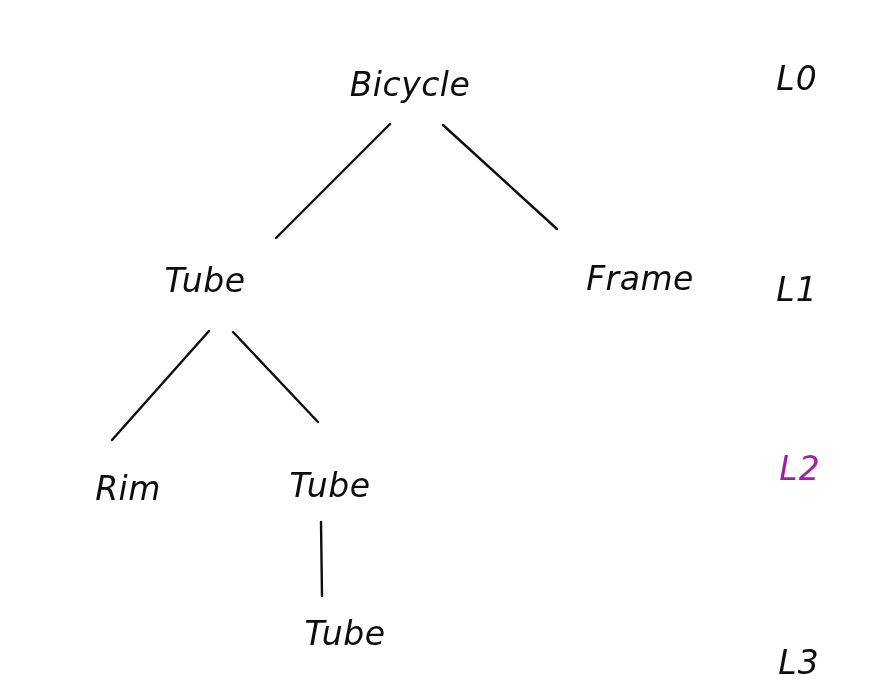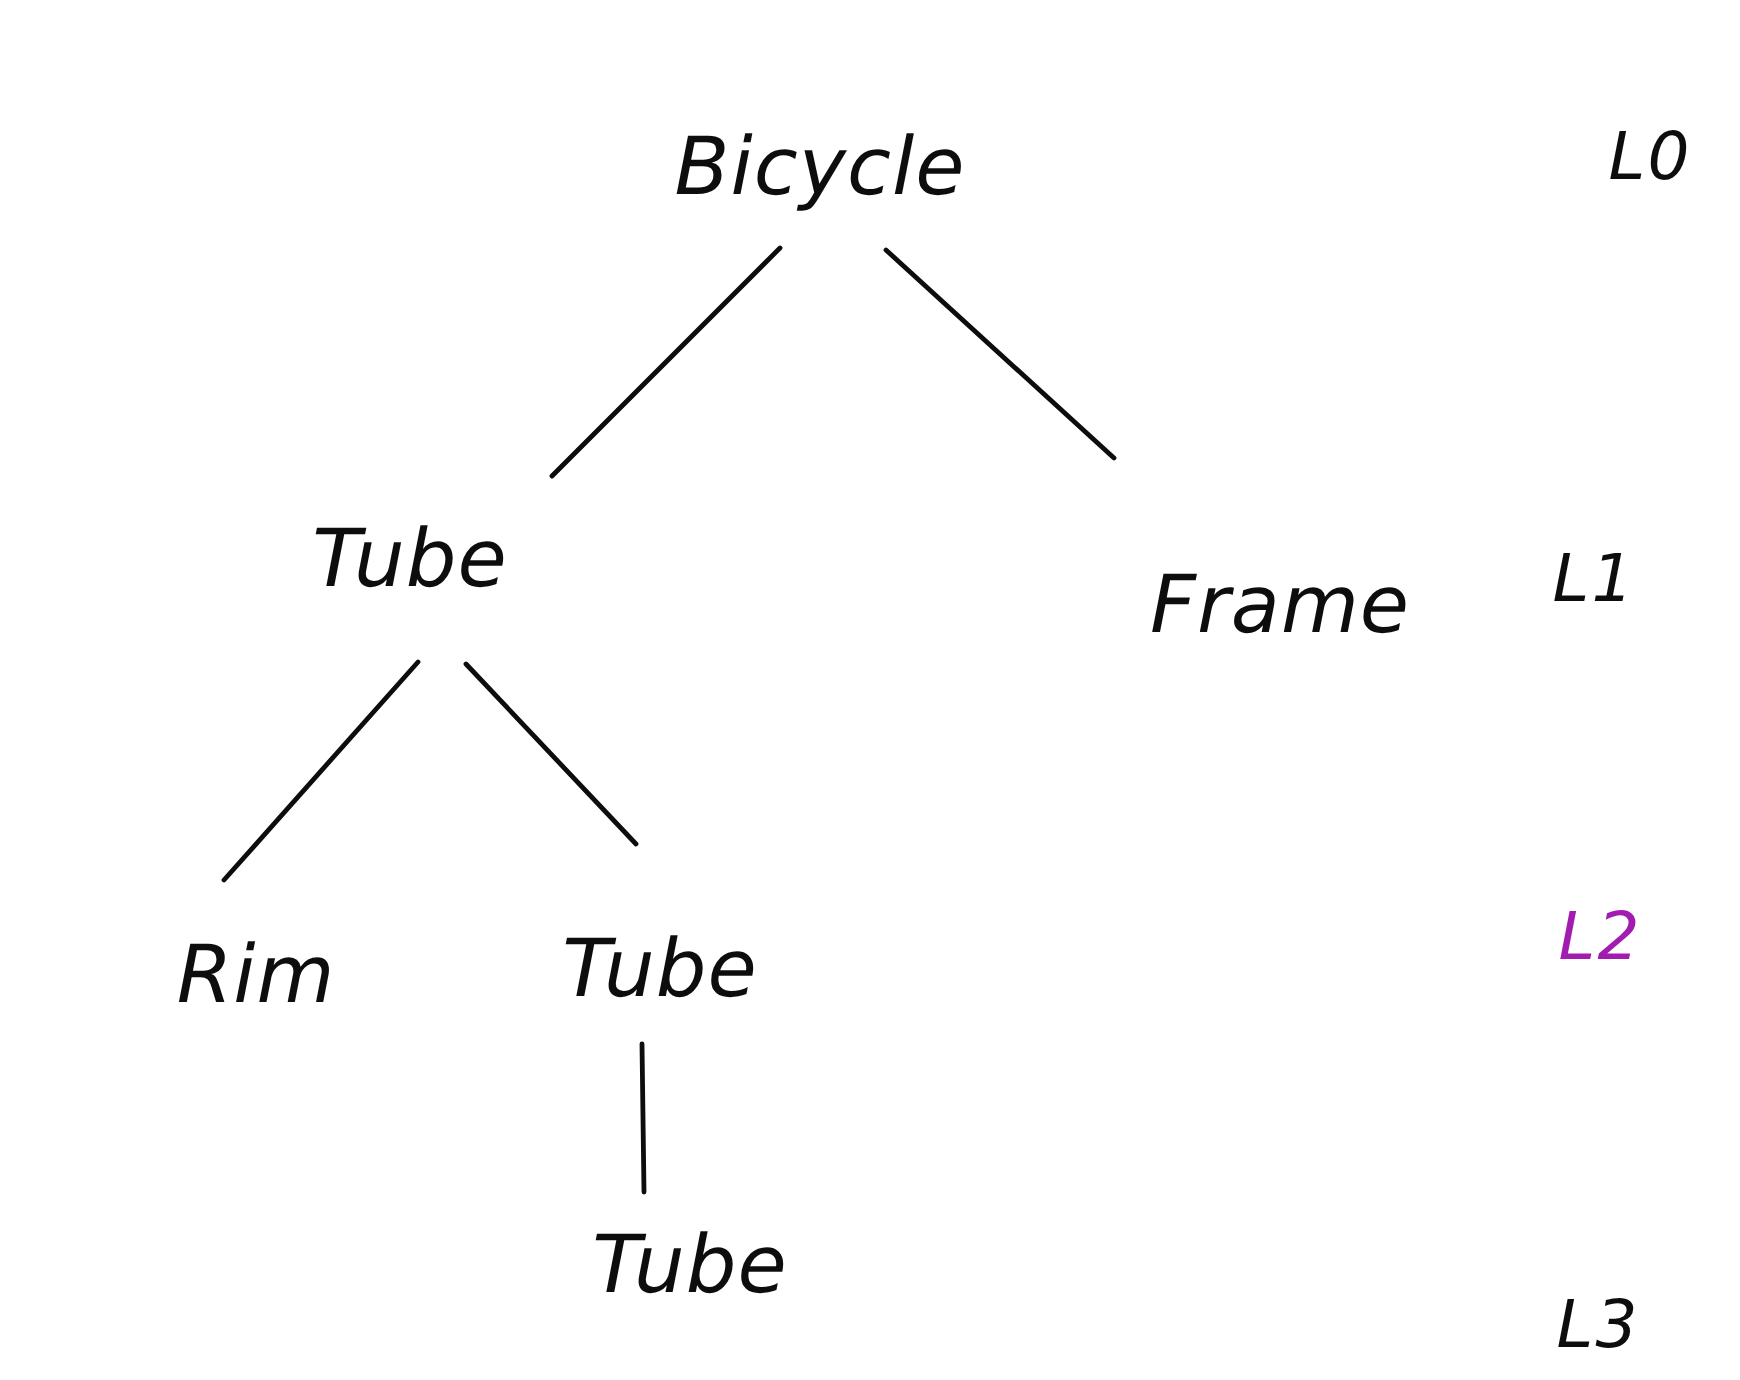--- a/index.html
+++ b/index.html
@@ -21,21 +21,21 @@
     top: 0;
     width: 870px;
     height: 690px;
   }
   .node-label {
     position: absolute;
     transform: translate(-50%, -50%);
     white-space: nowrap;
     color: #0d0d0d;
     font-family: "DejaVu Sans", sans-serif;
-    font-size: 40px;
+    font-size: 33px;
     font-weight: 400;
     letter-spacing: 0.5px;
     line-height: 1;
     font-style: italic;
   }
   .level-label {
     position: absolute;
     transform: translate(-50%, -50%);
     white-space: nowrap;
     color: #0d0d0d;
@@ -58,25 +58,25 @@
         <line x1="443" y1="125" x2="557" y2="229"></line>
         <line x1="209" y1="331" x2="112" y2="440"></line>
         <line x1="233" y1="332" x2="318" y2="422"></line>
         <line x1="321" y1="522" x2="322" y2="596"></line>
       </g>
   </svg>
 
   <div id="node-layer">
       <div class="node-label" style="left: 410px; top: 84px; color: rgb(13, 13, 13);">Bicycle</div>
       <div class="node-label" style="left: 205px; top: 280px; color: rgb(13, 13, 13);">Tube</div>
-      <div class="node-label" style="left: 640px; top: 278px; color: rgb(13, 13, 13); margin-top: 25px;">Frame</div>
+      <div class="node-label" style="left: 640px; top: 278px; color: rgb(13, 13, 13);">Frame</div>
       <div class="node-label" style="left: 128px; top: 488px; color: rgb(13, 13, 13);">Rim</div>
       <div class="node-label" style="left: 330px; top: 485px; color: rgb(13, 13, 13);">Tube</div>
       <div class="node-label" style="left: 327px; top: 633px; color: rgb(13, 13, 13); margin-left: 18px;">Tube</div>
     </div>
   <div id="level-layer">
-      <div class="level-label" style="left: 797px; top: 78px; color: rgb(13, 13, 13); margin-left: 28px;">L0</div>
+      <div class="level-label" style="left: 797px; top: 78px; color: rgb(13, 13, 13);">L0</div>
       <div class="level-label" style="left: 797px; top: 289px; color: rgb(13, 13, 13); text-align: right;">L1</div>
       <div class="level-label" style="left: 800px; top: 468px; color: #a21caf;">L2</div>
       <div class="level-label" style="left: 799px; top: 633px; color: rgb(13, 13, 13); margin-top: 29px;">L3</div>
     </div>
 
 </div>
 
 </body></html>

